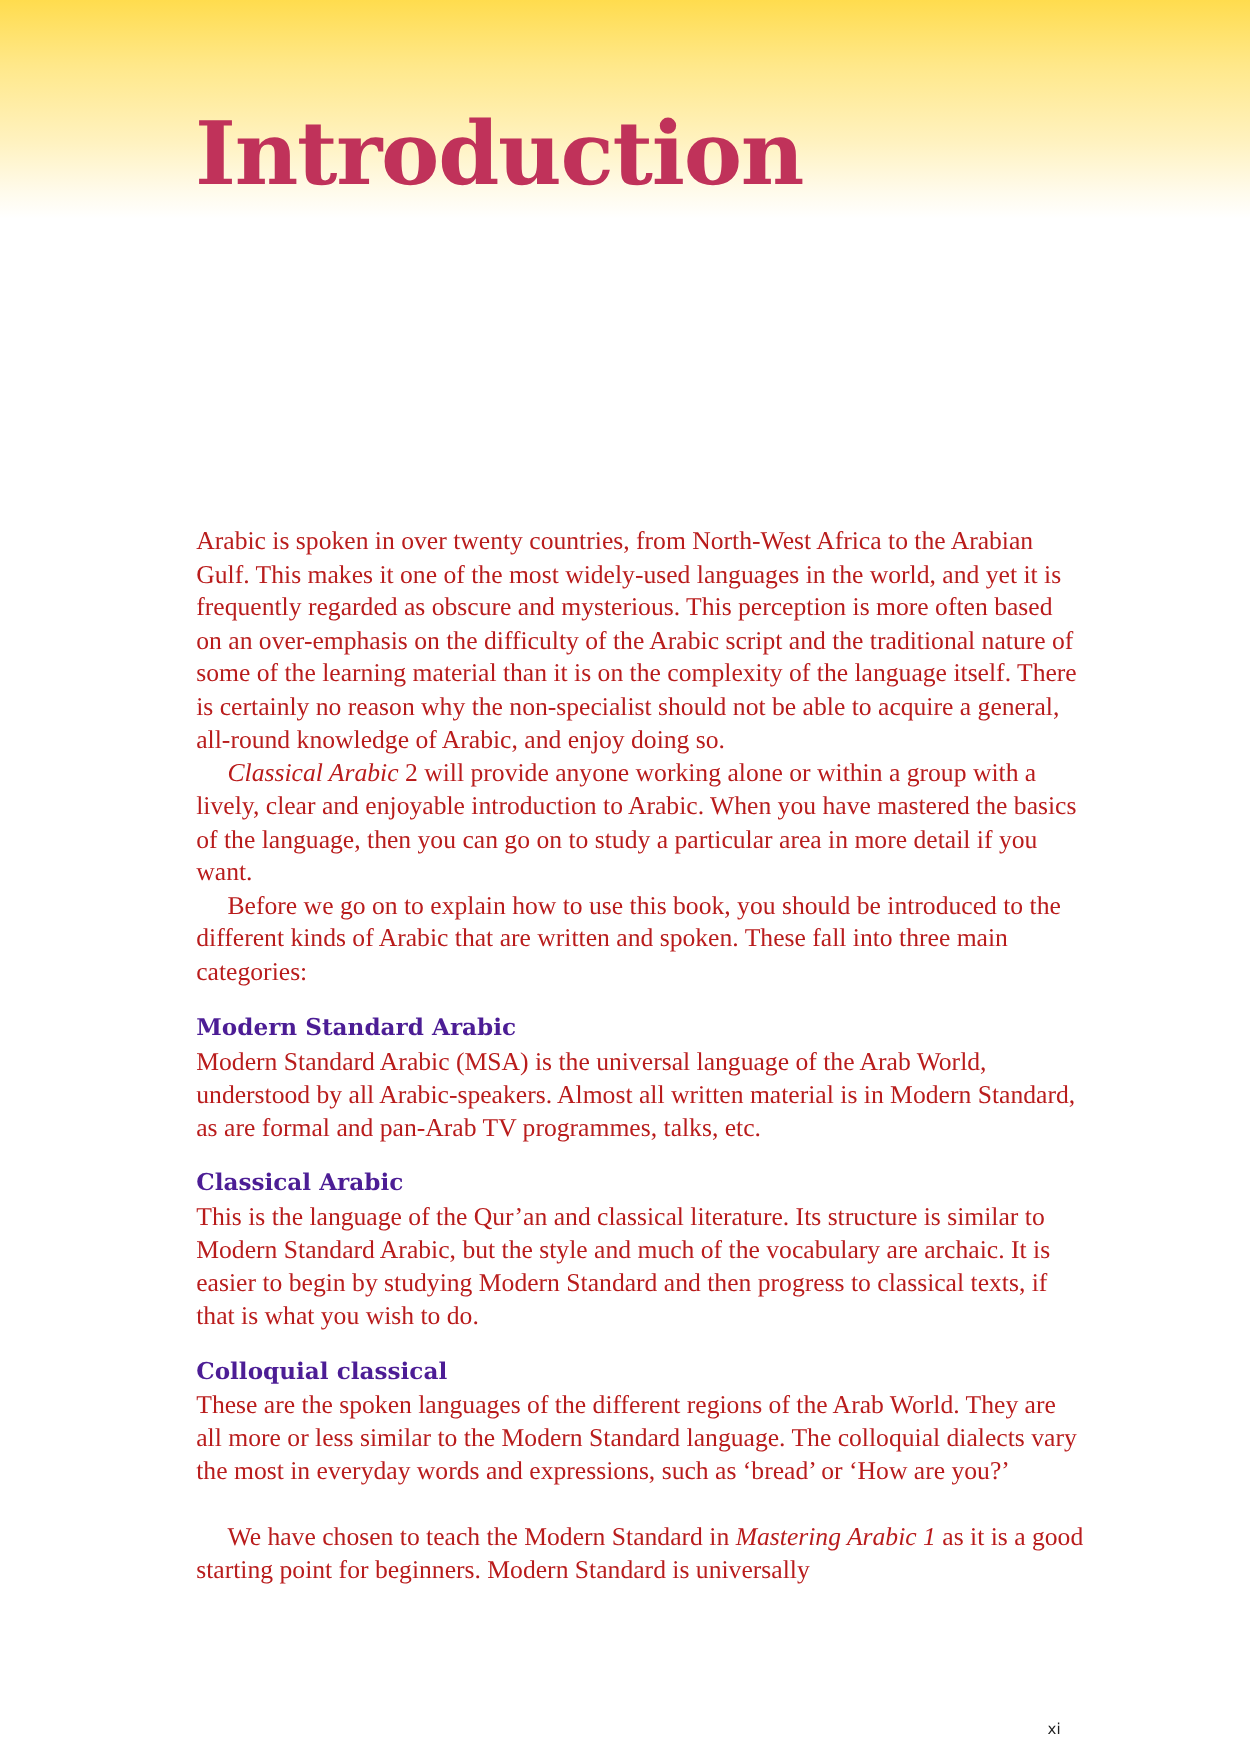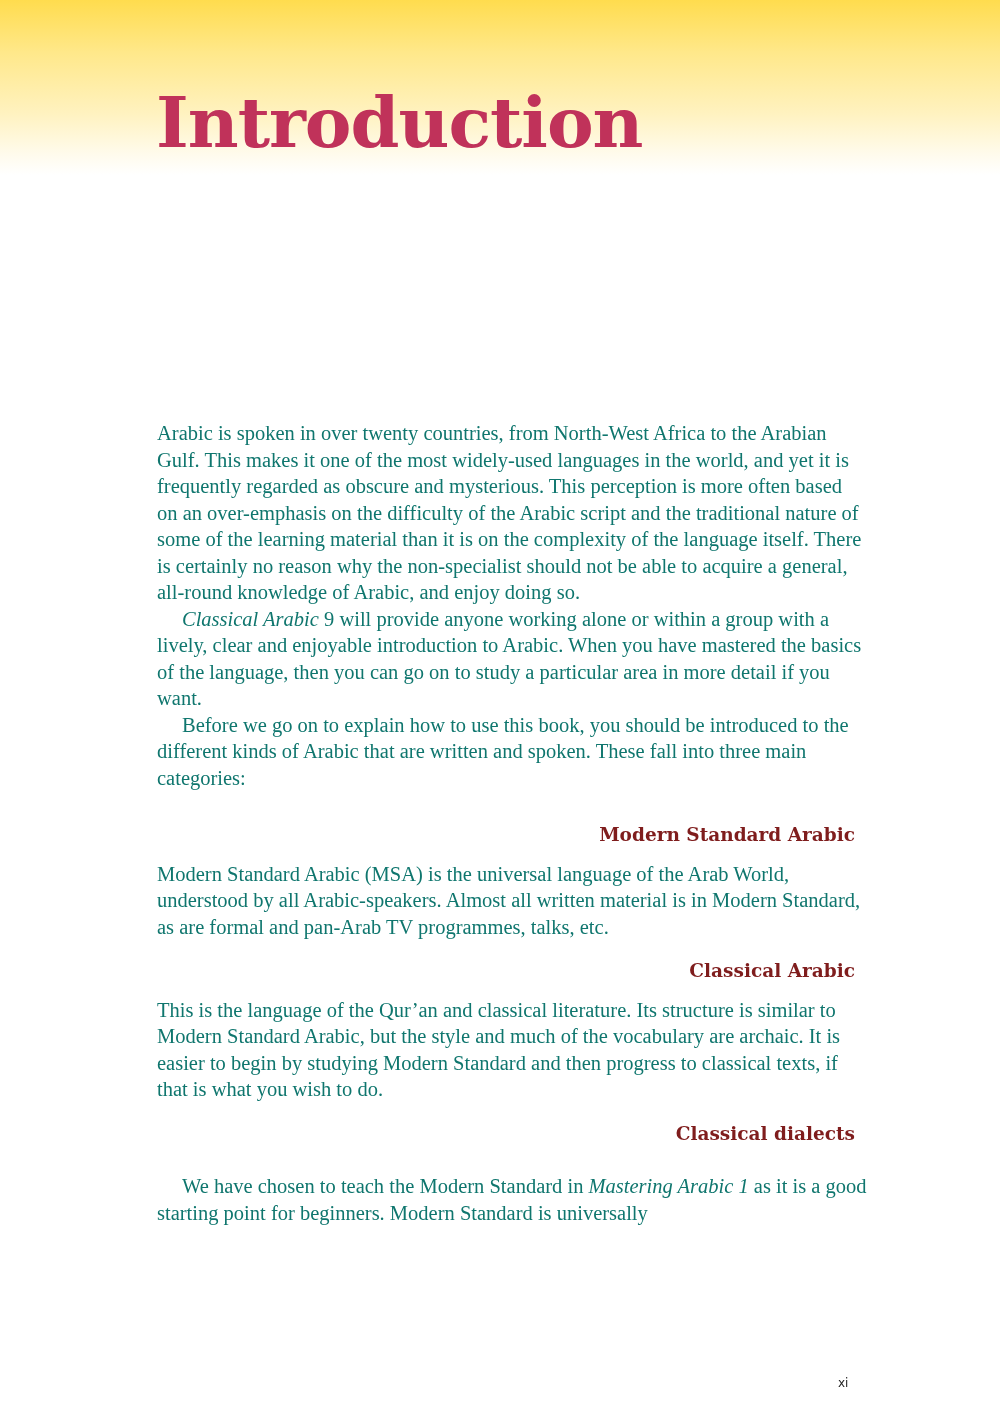--- a/index.html
+++ b/index.html
@@ -46,37 +46,36 @@
       font-weight: bold;
       font-size: 21px;
       line-height: 30px;
       color: #c0325a;
     }
     .para {
       margin: 0;
       font-family: "Liberation Serif", serif;
       font-size: 20.5px;
       line-height: 26.5px;
-      color: #0f766e;
+      color: #b91c1c;
     }
     .para.indent {
       text-indent: 25px;
     }
     .para em {
       font-style: italic;
     }
     .para-gap { height: 19px; }
     .sub-heading {
-      margin: 12px;
+      margin: 0;
       font-family: "DejaVu Serif", serif;
       font-weight: bold;
       font-size: 18.5px;
       line-height: 26.5px;
-      color: #7f1d1d;
-      text-align: right;
+      color: #4c1d95;
     }
     .block { margin-bottom: 18px; }
     .block.last { margin-bottom: 26px; }
     .page-number {
       position: absolute;
       left: 838px;
       top: 1376px;
       font-family: "DejaVu Sans", sans-serif;
       font-size: 12px;
       color: #1e1e1e;
@@ -85,36 +84,37 @@
 </head>
 <body>
 
 <div class="header-band"></div>
 <h1 class="chapter-title">Introduction</h1>
 
 <div class="content">
 
   <p class="para">Arabic is spoken in over twenty countries, from North-West Africa to the Arabian Gulf. This makes it one of the most widely-used languages in the world, and yet it is frequently regarded as obscure and mysterious. This perception is more often based on an over-emphasis on the difficulty of the Arabic script and the traditional nature of some of the learning material than it is on the complexity of the language itself. There is certainly no reason why the non-specialist should not be able to acquire a general, all-round knowledge of Arabic, and enjoy doing so.</p>
 
-  <p class="para indent"><em>Classical Arabic</em><span> 9 will provide anyone working alone or within a group with a lively, clear and enjoyable introduction to Arabic. When you have mastered the basics of the language, then you can go on to study a particular area in more detail if you want.</span></p>
+  <p class="para indent"><em>Classical Arabic</em><span> 2 will provide anyone working alone or within a group with a lively, clear and enjoyable introduction to Arabic. When you have mastered the basics of the language, then you can go on to study a particular area in more detail if you want.</span></p>
 
   <p class="para indent">Before we go on to explain how to use this book, you should be introduced to the different kinds of Arabic that are written and spoken. These fall into three main categories:</p>
 
   <div class="para-gap"></div>
 
   <div class="block">
     <h3 class="sub-heading">Modern Standard Arabic</h3>
     <p class="para">Modern Standard Arabic (MSA) is the universal language of the Arab World, understood by all Arabic-speakers. Almost all written material is in Modern Standard, as are formal and pan-Arab TV programmes, talks, etc.</p>
   </div>
 
   <div class="block">
     <h3 class="sub-heading">Classical Arabic</h3>
     <p class="para">This is the language of the Qur’an and classical literature. Its structure is similar to Modern Standard Arabic, but the style and much of the vocabulary are archaic. It is easier to begin by studying Modern Standard and then progress to classical texts, if that is what you wish to do.</p>
   </div>
 
   <div class="block last">
-    <h3 class="sub-heading">Classical dialects</h3>
+    <h3 class="sub-heading">Colloquial classical</h3>
+    <p class="para">These are the spoken languages of the different regions of the Arab World. They are all more or less similar to the Modern Standard language. The colloquial dialects vary the most in everyday words and expressions, such as ‘bread’ or ‘How are you?’</p>
   </div>
 
   <p class="para indent"><span>We have chosen to teach the Modern Standard in </span><em>Mastering Arabic 1</em><span> as it is a good starting point for beginners. Modern Standard is universally</span></p>
 </div>
 
 <div class="page-number">xi</div>
 
 </body></html>

